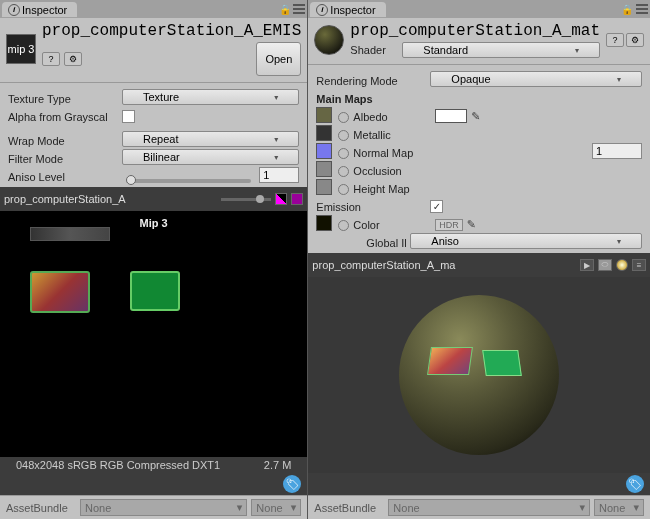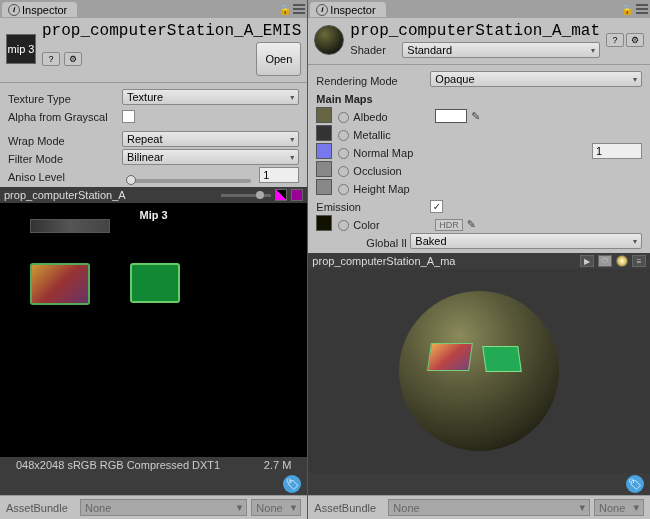--- a/index.html
+++ b/index.html
@@ -18,27 +18,27 @@
 .asset-icon { width: 30px; height: 30px; background: #222; border: 1px solid #666; display: flex; align-items: center; justify-content: center; color: #fff; font-size: 8px; text-align: center; }
 .sphere-icon { width: 30px; height: 30px; border-radius: 50%; background: radial-gradient(circle at 35% 30%, #6a6a3a, #2a2a1a 60%, #000); border: 1px solid #555; }
 .header-title { flex: 1; font-size: 16px; white-space: nowrap; overflow: hidden; font-family: Liberation Mono, monospace; }
 .header-row2 { display: flex; align-items: center; gap: 4px; margin-top: 2px; }
 .btn { background: linear-gradient(#eee,#ccc); border: 1px solid #888; border-radius: 3px; padding: 10px 8px; font-size: 11px; cursor: pointer; }
 .icon-btn { width: 18px; height: 14px; background: #c8c8c8; border: 1px solid #888; border-radius: 2px; display: inline-flex; align-items: center; justify-content: center; font-size: 9px; cursor: pointer; }
 .props { padding: 4px 8px; }
 .prop-row { display: flex; align-items: flex-end; height: 18px; gap: 4px; }
 .prop-label { width: 110px; font-size: 11px; color: #222; white-space: nowrap; overflow: hidden; }
 .prop-label.bold { font-weight: bold; }
-.dropdown { flex: 1; background: linear-gradient(#e8e8e8,#d0d0d0); border: 1px solid #888; border-radius: 2px; padding: 1px 4px; display: flex; justify-content: space-between; align-items: center; cursor: pointer; font-size: 11px; }
+.dropdown { flex: 1; background: linear-gradient(#e8e8e8,#d0d0d0); border: 1px solid #888; border-radius: 2px; padding: 1px 20px; display: flex; justify-content: space-between; align-items: center; cursor: pointer; font-size: 11px; }
 .dropdown .arrow { font-size: 8px; color: #555; }
 .checkbox { width: 13px; height: 13px; background: #fff; border: 1px solid #888; cursor: pointer; display: inline-flex; align-items: center; justify-content: center; font-size: 10px; color: #333; }
 .slider { flex: 1; height: 4px; background: #999; border-radius: 2px; position: relative; margin: 0 4px; }
 .slider-thumb { position: absolute; width: 10px; height: 10px; background: #e0e0e0; border: 1px solid #666; border-radius: 50%; top: -4px; left: 0; }
 .num-field { width: 40px; background: #eee; border: 1px solid #888; padding: 1px 3px; font-size: 11px; }
-.preview-bar { background: #3c3c3c; color: #ddd; display: flex; align-items: center; height: 16px; padding: 4px 4px; gap: 4px; font-size: 11px; }
+.preview-bar { background: #3c3c3c; color: #ddd; display: flex; align-items: center; height: 16px; padding: 12px 4px; gap: 4px; font-size: 11px; }
 .preview-bar .title { flex: 1; white-space: nowrap; overflow: hidden; }
 .pb-slider { width: 50px; height: 3px; background: #666; position: relative; }
 .pb-slider-thumb { position: absolute; width: 8px; height: 8px; background: #aaa; border-radius: 50%; top: -3px; }
 .pb-swatch { width: 12px; height: 12px; border: 1px solid #666; }
 .pb-btn { width: 14px; height: 12px; background: #505050; border: 1px solid #666; display: inline-flex; align-items: center; justify-content: center; font-size: 8px; color: #ccc; cursor: pointer; }
 .preview { flex: 1; background: #000; position: relative; overflow: hidden; }
 .preview.gray { background: #383838; }
 .mip-label { position: absolute; top: 6px; left: 50%; transform: translateX(-50%); color: #eee; font-size: 11px; font-weight: bold; }
 .tex-strip { position: absolute; top: 16px; left: 30px; width: 80px; height: 14px; background: linear-gradient(90deg,#333,#555,#444); border: 1px solid #555; }
 .tex-screen1 { position: absolute; top: 60px; left: 30px; width: 60px; height: 42px; background: linear-gradient(135deg,#c93,#933,#636); border: 2px solid #5a5; border-radius: 3px; }
@@ -247,21 +247,21 @@
     <div class="prop-row">
       <div class="map-swatch" style="background:#110"></div>
       <span class="radio"></span>
       <span class="prop-label" style="width:78px">Color</span>
       <span class="hdr">HDR</span>
       <span class="eyedropper">✎</span>
     </div>
     <div class="prop-row">
       <span class="prop-label" style="width:90px;padding-left:50px">Global Illumi</span>
       <div class="dropdown">
-          <span>Baked</span>
+          <span>Aniso</span>
           <span class="arrow">▾</span>
         </div>
     </div>
   </div>
 
   <div class="preview-bar">
     <span class="title">prop_computerStation_A_ma</span>
     <span class="pb-btn">▶</span>
     <span class="pb-btn" style="background:#999">⬭</span>
     <div class="pb-swatch" style="background:radial-gradient(circle,#ffd,#b80);border-radius:50%"></div>

